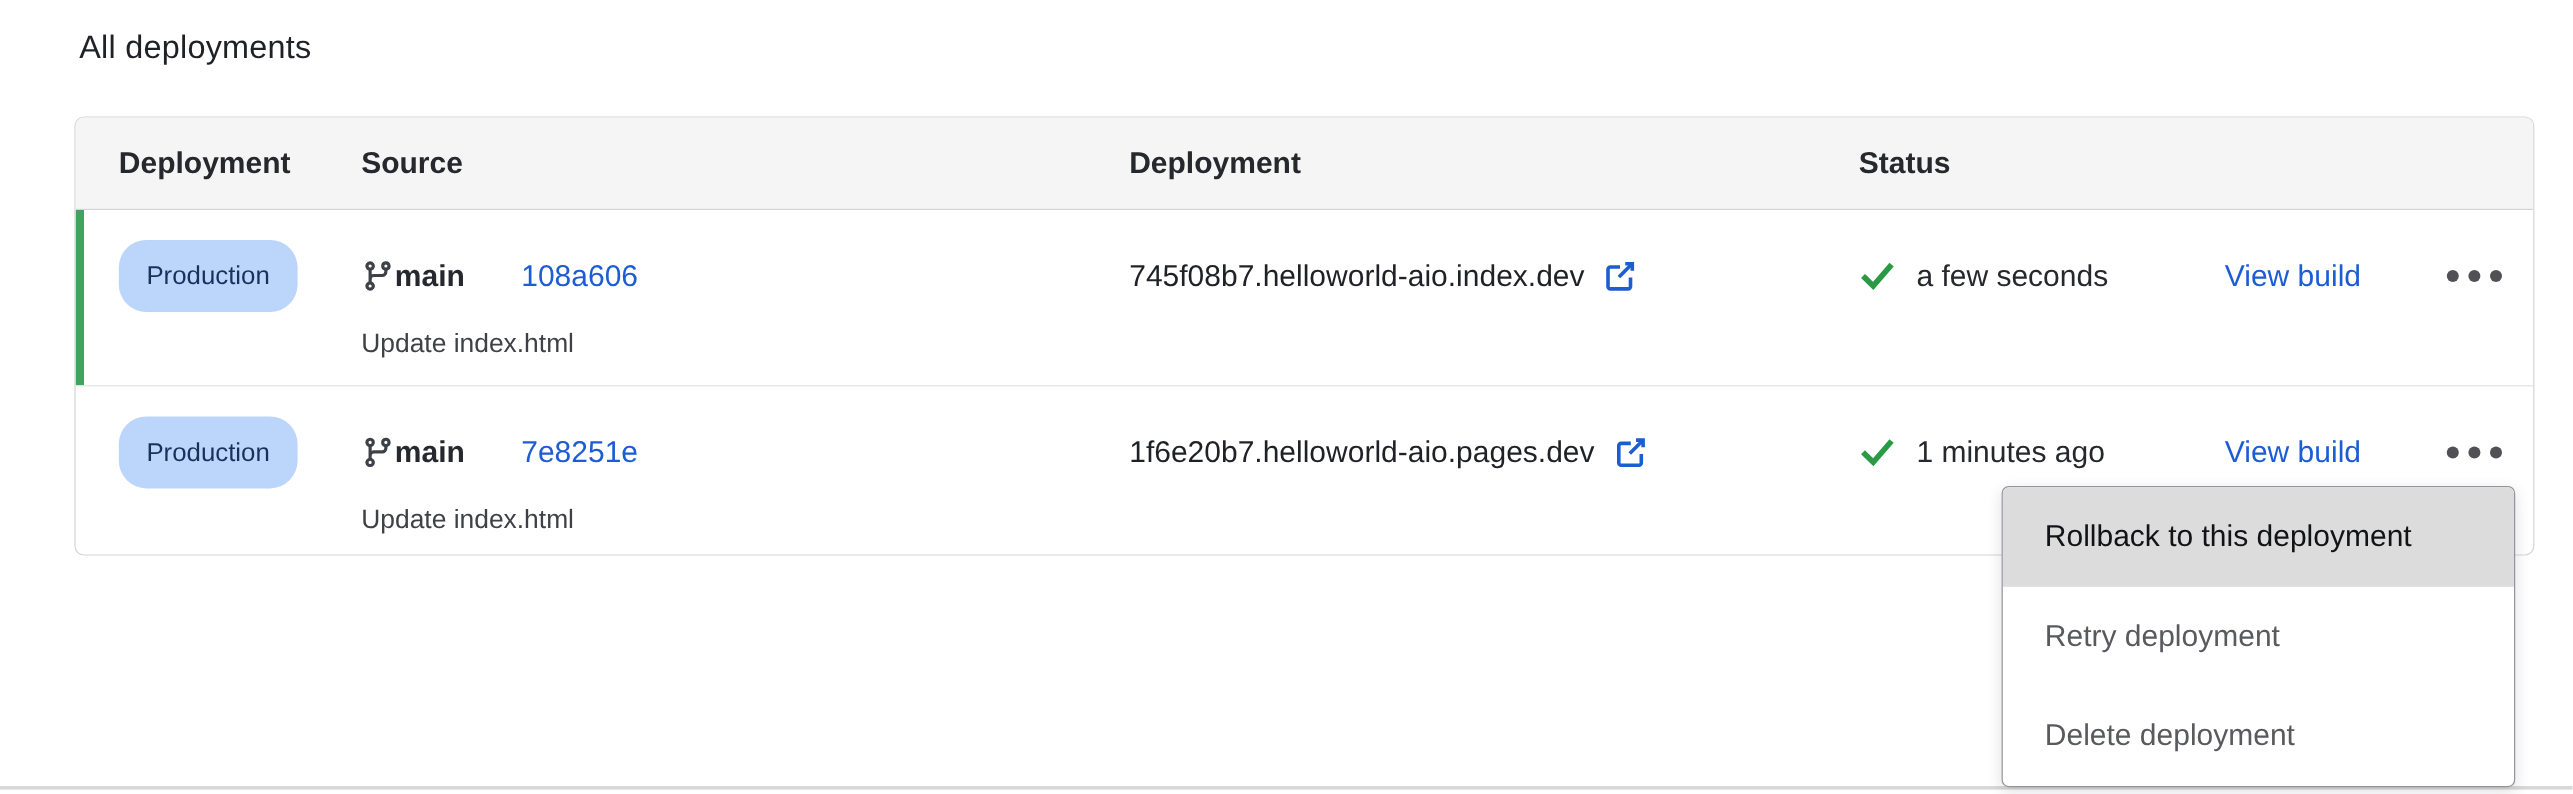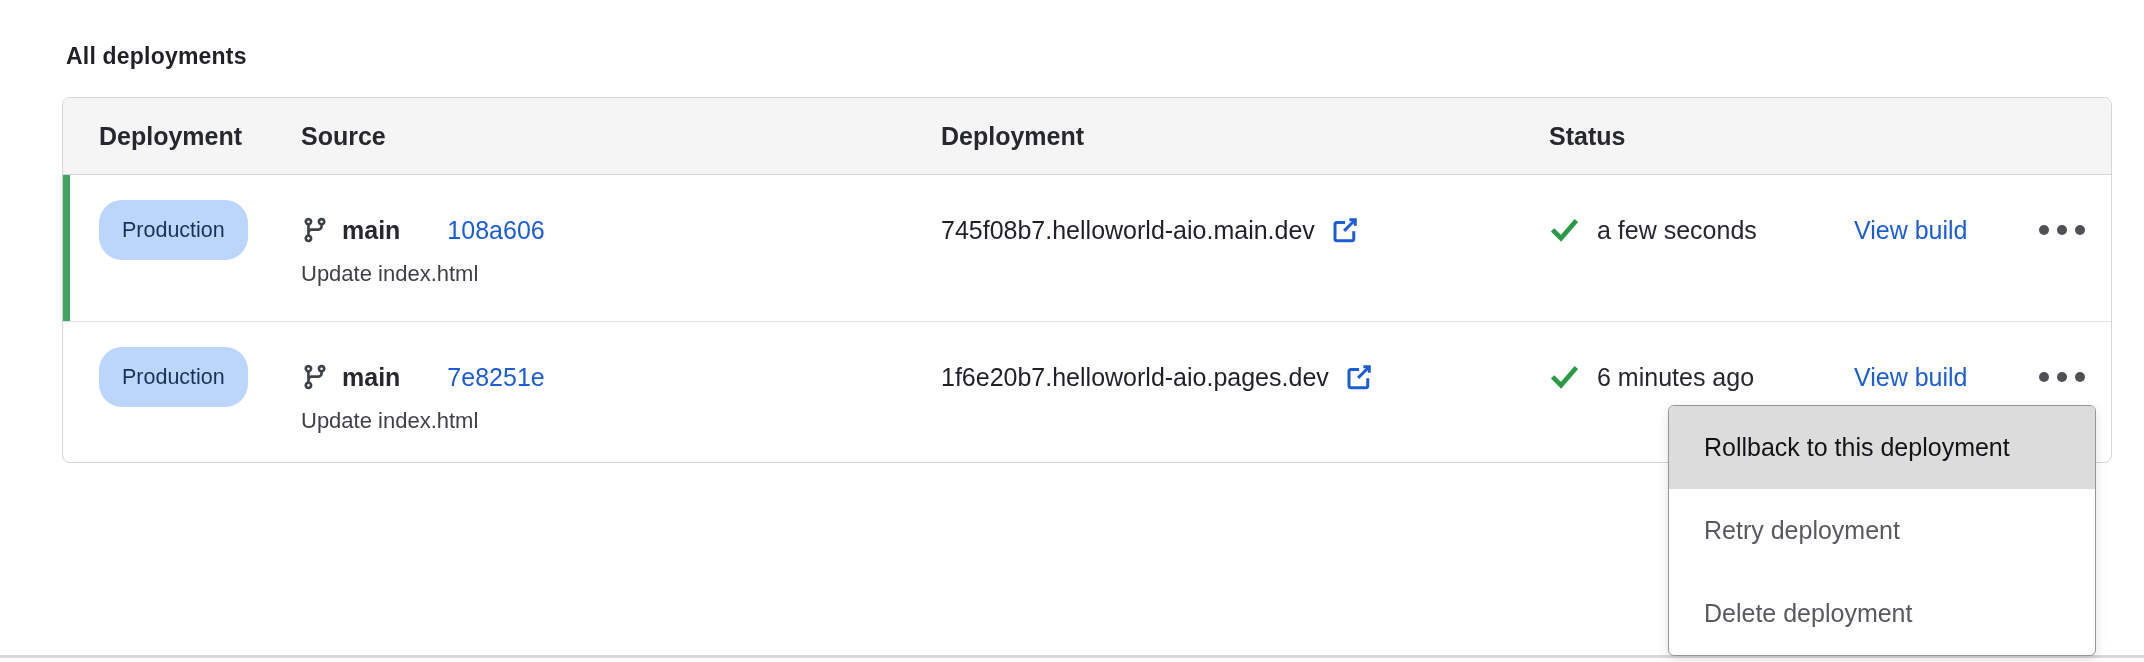--- a/index.html
+++ b/index.html
@@ -15,21 +15,21 @@
     --text-secondary: #3F4146;
     --menu-text-secondary: #595A5E;
   }
   * { margin:0; padding:0; box-sizing:border-box; }
   html,body { background:#fff; }
   body { font-family:"Liberation Sans","DejaVu Sans",sans-serif; color:var(--text); }
   .page { position:relative; width:2144px; height:662px; background:#fff; overflow:hidden; }
 
   .page-title {
     position:absolute; left:66px; top:24px;
-    font-size:23px; font-weight:700; color:#1F2126; letter-spacing:.2px;margin-top:19px;
+    font-size:27px; font-weight:400; color:#1F2126; letter-spacing:.2px;
   }
 
   
   .table {
     position:absolute; left:62px; top:97px; width:2050px;
     border:1px solid var(--border); border-radius:8px;
     background:#fff; overflow:hidden;
   }
   .grid-row {
     display:grid;
@@ -46,30 +46,30 @@
   .body-row { position:relative; }
   .body-row .cell { padding-top:32px; }
   .row-1 { height:146px; }
   .row-2 { height:141px; border-top:1px solid #E3E3E3; }
   .body-row.current::before {
     content:""; position:absolute; left:0; top:0; bottom:0; width:7px;
     background:var(--current-bar);
   }
 
   .line1 { display:flex; align-items:center; height:46px; }
-  .line2 { margin-top:8px; font-size:22px; color:var(--text-secondary); }
+  .line2 { margin-top:20px; font-size:22px; color:var(--text-secondary); }
 
   .badge {
     display:inline-flex; align-items:center; height:60px; padding:0 23px;
     border-radius:23px; background:var(--badge-bg); color:var(--badge-text);
     font-size:21.5px; font-weight:400; white-space:nowrap;
   }
 
   .branch-icon { width:28px; height:28px; color:#3E4147; flex:0 0 auto; }
-  .branch-name { margin-left:13px; font-size:25px; font-weight:700; color:#26282D; }
+  .branch-name { font-size:25px; font-weight:700; color:#26282D; }
   .commit-link {
     margin-left:47px; font-size:25px; color:var(--link);
     text-decoration:none; cursor:pointer;
   }
 
   .deploy-url { font-size:25px; color:#1F2126; white-space:nowrap; }
   .ext-icon { width:30px; height:30px; margin-left:15px; color:var(--link); cursor:pointer; flex:0 0 auto; }
 
   .check-icon { width:31px; height:31px; color:var(--success); flex:0 0 auto; }
   .status-time { margin-left:17px; font-size:25px; color:#26282D; white-space:nowrap; }
@@ -133,21 +133,21 @@
           <svg class="branch-icon" viewBox="0 0 16 16" fill="currentColor" aria-hidden="true">
             <path fill-rule="evenodd" d="M11.75 2.5a.75.75 0 1 0 0 1.5.75.75 0 0 0 0-1.5Zm-2.25.75a2.25 2.25 0 1 1 3 2.122V6A2.5 2.5 0 0 1 10 8.5H6a1 1 0 0 0-1 1v1.128a2.251 2.251 0 1 1-1.5 0V5.372a2.25 2.25 0 1 1 1.5 0v1.836A2.493 2.493 0 0 1 6 7h4a1 1 0 0 0 1-1v-.628A2.25 2.25 0 0 1 9.5 3.25ZM4.25 2.5a.75.75 0 1 0 0 1.5.75.75 0 0 0 0-1.5Zm0 9.5a.75.75 0 1 0 0 1.5.75.75 0 0 0 0-1.5Z"></path>
           </svg>
           <span class="branch-name">main</span>
           <a class="commit-link">108a606</a>
         </div>
         <div class="line2">Update index.html</div>
       </div>
       <div class="cell">
         <div class="line1">
-          <span class="deploy-url">745f08b7.helloworld-aio.main.dev</span>
+          <span class="deploy-url">745f08b7.helloworld-aio.index.dev</span>
           <svg class="ext-icon" viewBox="0 0 24 24" fill="none" stroke="currentColor" stroke-width="2.4" aria-hidden="true">
             <path d="M19 13v6a1.6 1.6 0 0 1-1.6 1.6H5.6A1.6 1.6 0 0 1 4 19V7.6A1.6 1.6 0 0 1 5.6 6H12"></path>
             <path d="M15.5 3.8H20.2V8.5"></path>
             <path d="M20 4L11.3 12.7"></path>
           </svg>
         </div>
       </div>
       <div class="cell">
         <div class="line1">
           <svg class="check-icon" viewBox="0 0 24 24" fill="none" stroke="currentColor" stroke-width="3.6" stroke-linecap="square" aria-hidden="true">
@@ -196,21 +196,21 @@
             <path d="M15.5 3.8H20.2V8.5"></path>
             <path d="M20 4L11.3 12.7"></path>
           </svg>
         </div>
       </div>
       <div class="cell">
         <div class="line1">
           <svg class="check-icon" viewBox="0 0 24 24" fill="none" stroke="currentColor" stroke-width="3.6" stroke-linecap="square" aria-hidden="true">
             <path d="M4 12.8 9.3 18 20 5.6"></path>
           </svg>
-          <span class="status-time">6 minutes ago</span>
+          <span class="status-time">1 minutes ago</span>
         </div>
       </div>
       <div class="cell">
         <div class="line1">
           <a class="view-build">View build</a>
         </div>
       </div>
       <div class="cell cell-more">
         <div class="line1">
           <button class="ellipsis-btn" aria-label="more actions">

